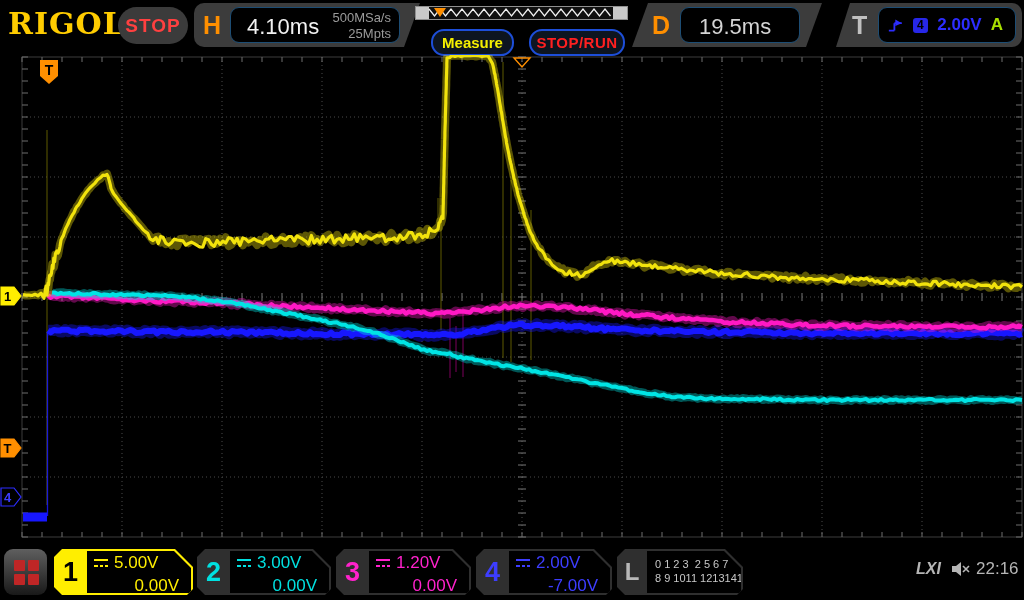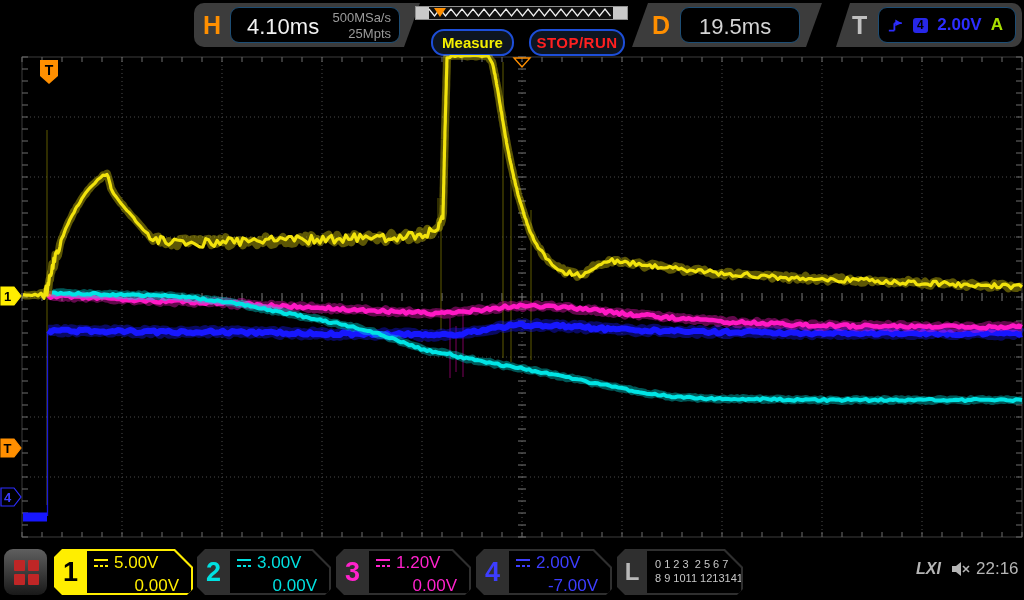--- a/index.html
+++ b/index.html
@@ -76,20 +76,24 @@
   #lxi{left:916px;top:15px;color:#b5b5b5;font-size:16px;font-weight:bold;font-style:italic;}
   #time{left:976px;top:14px;color:#b5b5b5;font-size:17px;}
   #spk{left:950px;top:15px;}
   
   #plot{left:0;top:55px;}
 </style>
 </head>
 <body>
 
 <div id="topbar" class="abs">
+  <div id="logo" class="abs">RIGOL</div>
+  <div id="stop-badge" class="abs">
+    <span>STOP</span>
+  </div>
 
   <div id="h-panel" class="abs panel">
     <span class="panel-letter">H</span>
     <div class="valbox">
       <span id="h-scale">4.10ms</span>
       <div id="h-rate"><span>500MSa/s</span>
 <span style="display:block;text-align:right;">25Mpts</span></div>
     </div>
   </div>
 

